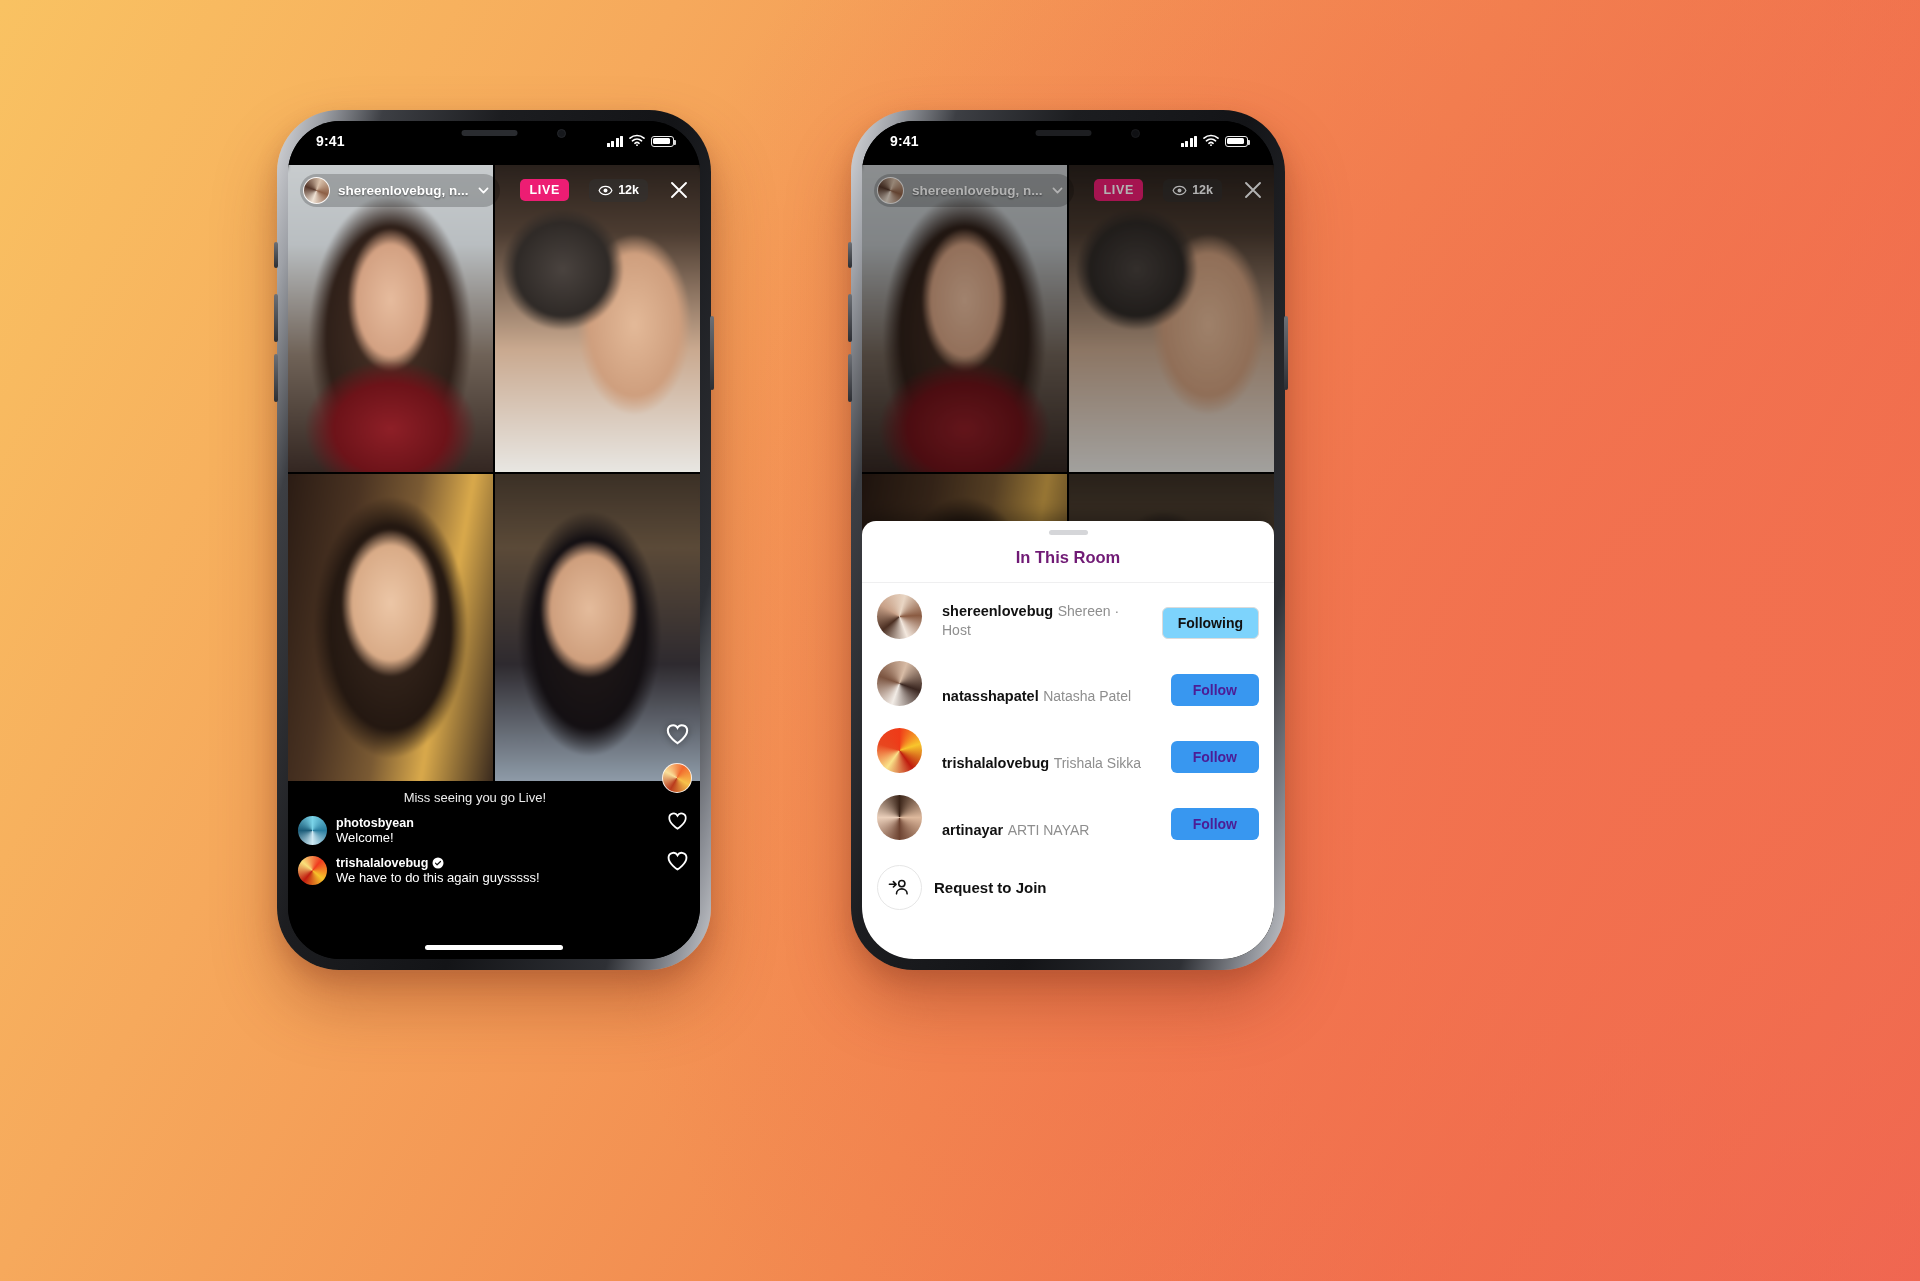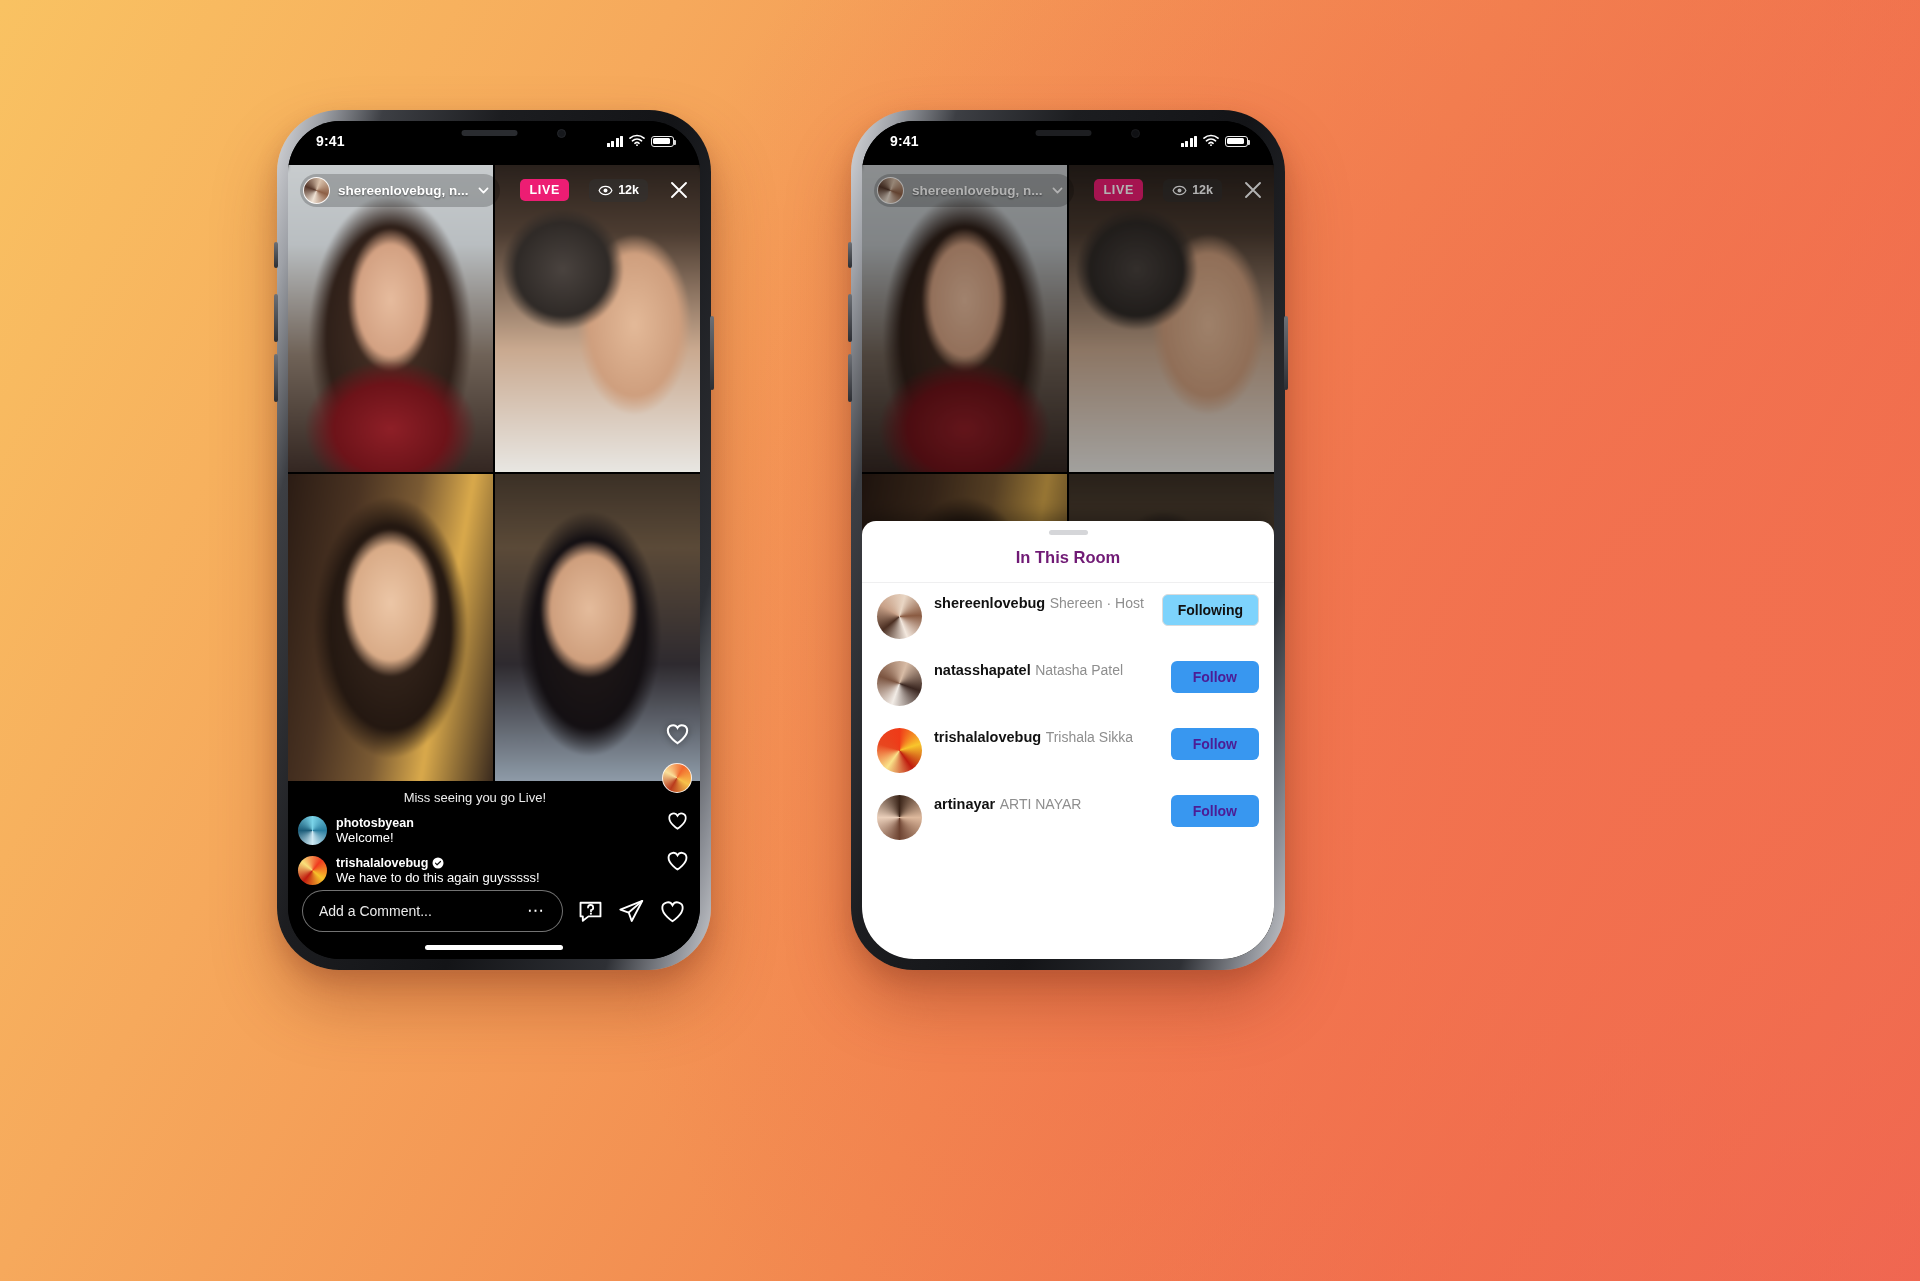--- a/index.html
+++ b/index.html
@@ -178,21 +178,21 @@
   
   .sheet {
     position: absolute; left: 0; right: 0; bottom: 0; height: 438px;
     background: #fff; border-radius: 14px 14px 0 0; z-index: 50;
     box-shadow: 0 -4px 18px rgba(0,0,0,.35);
   }
   .grabber { width: 39px; height: 5px; border-radius: 3px; background: #d5d6d9; margin: 9px auto 0; }
   .sheet-title { text-align: center; font-size: 16.5px; font-weight: bold; color: #701a75; padding: 13px 0 15px; }
   .sheet-sep { height: 1px; background: #efeff0; }
   .room-list { padding: 0 15px; }
-  .room-row { display: flex; align-items: flex-start; gap: 12px; padding: 11px 0; }
+  .room-row { display: flex; align-items: flex-end; gap: 20px; padding: 11px 0; }
   .room-av { width: 45px; height: 45px; border-radius: 50%; flex: 0 0 45px; overflow: hidden; }
   .ra-1 { background: conic-gradient(from 15deg,#e9d6c4,#8a5b42,#f3e8de,#4b2f22,#c9a289,#e9d6c4); }
   .ra-2 { background: conic-gradient(from 200deg,#f2ece6,#7b5440,#d8bca6,#3a2620,#f2ece6); }
   .ra-3 { background: conic-gradient(from 0deg,#ef3a18,#f8c62c,#bf1c0e,#fae38a,#e8461f,#ef3a18); }
   .ra-4 { background: conic-gradient(from 90deg,#ddb89c,#6d4331,#eacfba,#3b2519,#ddb89c); }
   .room-meta { flex: 1; min-width: 0; }
   .room-user { font-size: 14.5px; font-weight: bold; color: #111; line-height: 1.28; }
   .room-sub { font-size: 14px; color: #8e8e8e; line-height: 1.3; }
   .btn-following {
     border: 1px solid #dbdbdb; border-radius: 6px; background: #7dd3fc;
@@ -304,44 +304,20 @@
               <path d="M12 20.6S3.4 15.1 3.4 9.4A4.6 4.6 0 0 1 12 7a4.6 4.6 0 0 1 8.6 2.4c0 5.7-8.6 11.2-8.6 11.2z" fill="none" stroke="#fff" stroke-width="1.8"></path>
             </svg>
         </span>
         <span>
           <svg viewBox="0 0 24 24" width="25" height="25">
               <path d="M12 20.6S3.4 15.1 3.4 9.4A4.6 4.6 0 0 1 12 7a4.6 4.6 0 0 1 8.6 2.4c0 5.7-8.6 11.2-8.6 11.2z" fill="none" stroke="#fff" stroke-width="1.8"></path>
             </svg>
         </span>
       </div>
 
-      <div class="bottombar">
-        <div class="comment-input">
-          <span>Add a Comment...</span>
-          <span class="dots">⋯</span>
-        </div>
-        <span class="act">
-          <svg viewBox="0 0 26 26" width="27" height="27">
-              <path d="M3.4 4.6h19.2v13.1H11.1L5.6 22v-4.3H3.4z" fill="none" stroke="#fff" stroke-width="1.8" stroke-linejoin="round"></path>
-              <path d="M10.6 9.2a2.5 2.5 0 1 1 2.9 2.5v1.4" fill="none" stroke="#fff" stroke-width="1.7" stroke-linecap="round"></path>
-              <circle cx="13.4" cy="15.1" r="1" fill="#fff"></circle>
-            </svg>
-        </span>
-        <span class="act">
-          <svg viewBox="0 0 26 26" width="27" height="27">
-              <path d="M23.4 2.8L2.2 11.1l8.1 2.9 2.9 8.1z" fill="none" stroke="#fff" stroke-width="1.8" stroke-linejoin="round"></path>
-              <path d="M23.4 2.8l-13.1 11.2" fill="none" stroke="#fff" stroke-width="1.8"></path>
-            </svg>
-        </span>
-        <span class="act">
-          <svg viewBox="0 0 26 26" width="27" height="27">
-              <path d="M13 22.4S3.2 16.2 3.2 9.7A5.2 5.2 0 0 1 13 7a5.2 5.2 0 0 1 9.8 2.7c0 6.5-9.8 12.7-9.8 12.7z" fill="none" stroke="#fff" stroke-width="1.8"></path>
-            </svg>
-        </span>
-      </div>
 
       <div class="statusbar">
         <span>9:41</span>
         <span class="sb-right">
           <span class="bars">
               <i></i>
               <i></i>
               <i></i>
               <i></i>
             </span>
@@ -457,20 +433,30 @@
 
           <div class="room-row">
             <span class="room-av ra-4"></span>
             <span class="room-meta">
               <span class="room-user">artinayar</span>
               <span class="room-sub">ARTI NAYAR</span>
             </span>
             <button class="btn-follow">Follow</button>
           </div>
 
+          <div class="join-row">
+            <span class="join-ic">
+              <svg viewBox="0 0 26 26" width="23" height="23">
+                <circle cx="15.6" cy="8.6" r="3.5" fill="none" stroke="#111" stroke-width="1.8"></circle>
+                <path d="M9.6 20.2c0-3.4 2.7-5.6 6-5.6s6 2.2 6 5.6" fill="none" stroke="#111" stroke-width="1.8" stroke-linecap="round"></path>
+                <path d="M1.6 9.4h7.2M6.1 6.4l3 3-3 3" fill="none" stroke="#111" stroke-width="1.8" stroke-linecap="round" stroke-linejoin="round"></path>
+              </svg>
+            </span>
+            <span class="join-label">Request to Join</span>
+          </div>
         </div>
       </div>
 
       <div class="statusbar">
         <span>9:41</span>
         <span class="sb-right">
           <span class="bars">
               <i></i>
               <i></i>
               <i></i>

